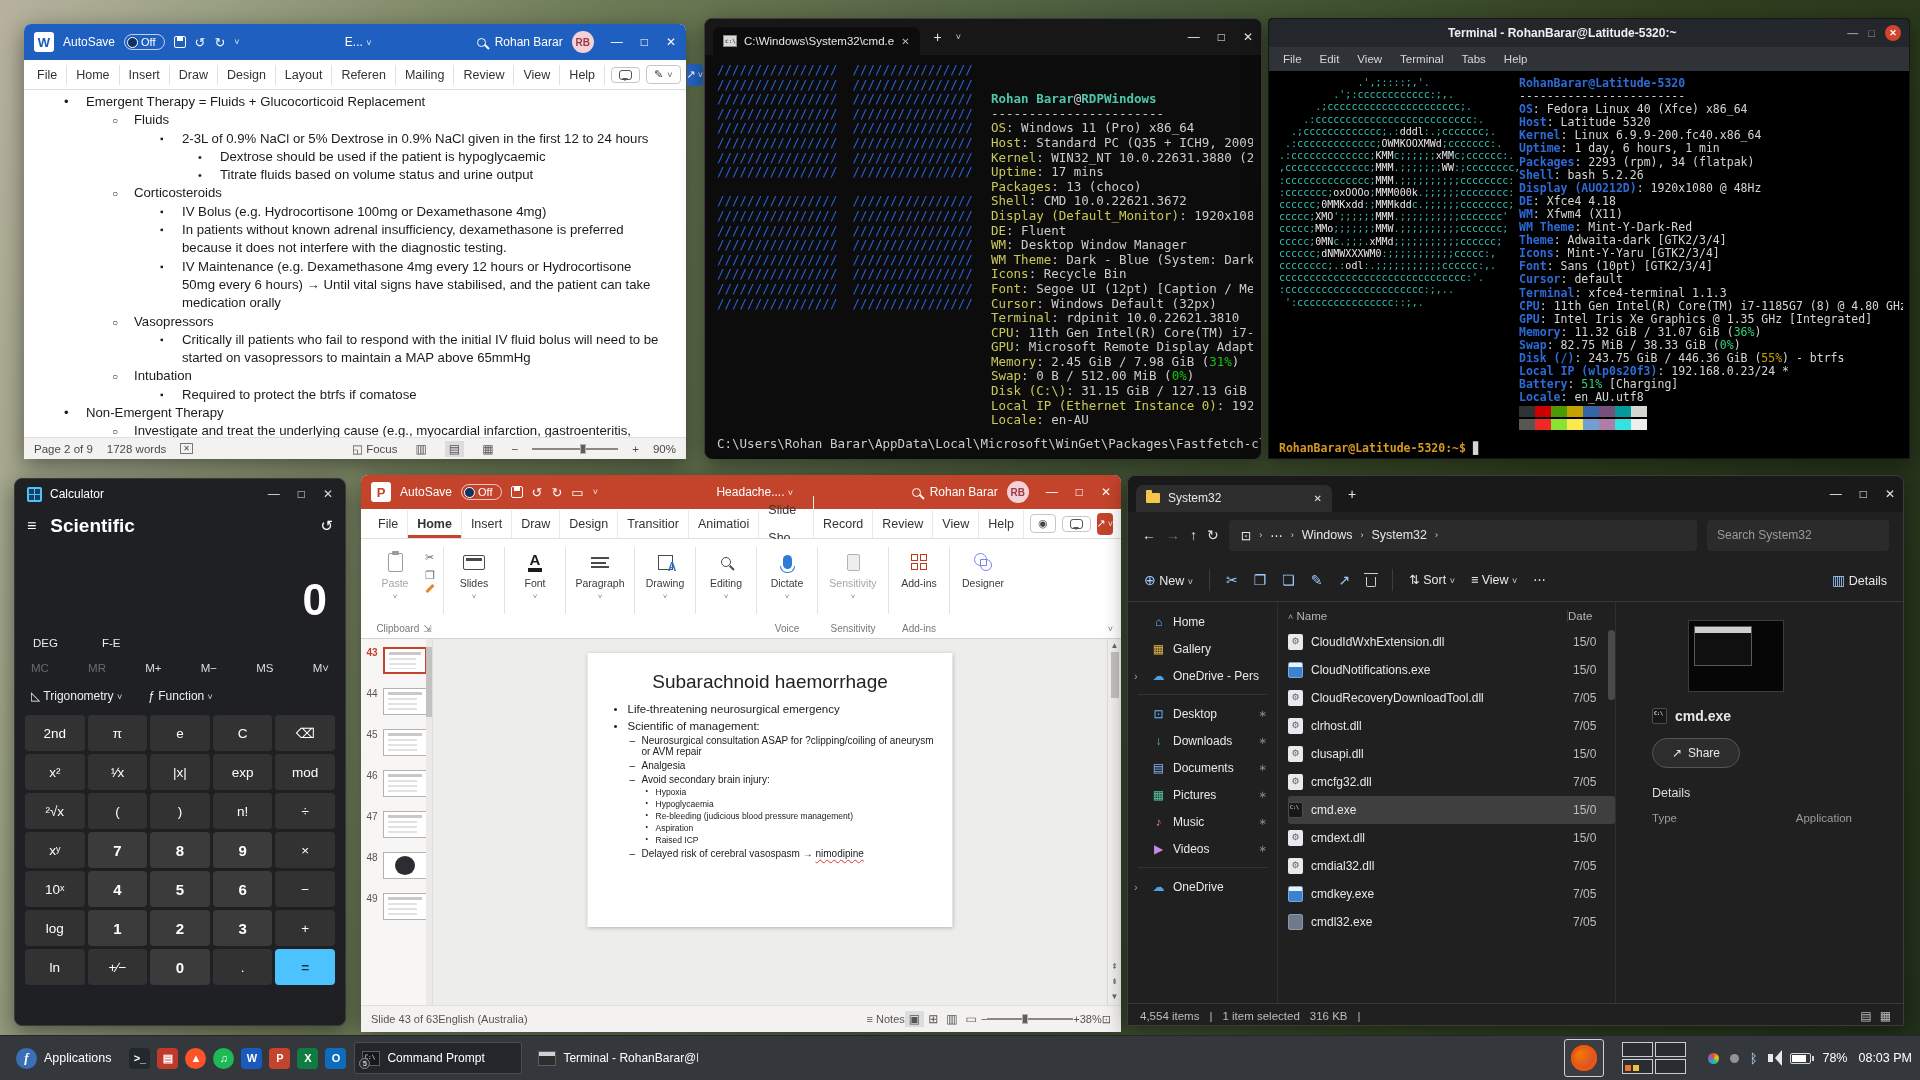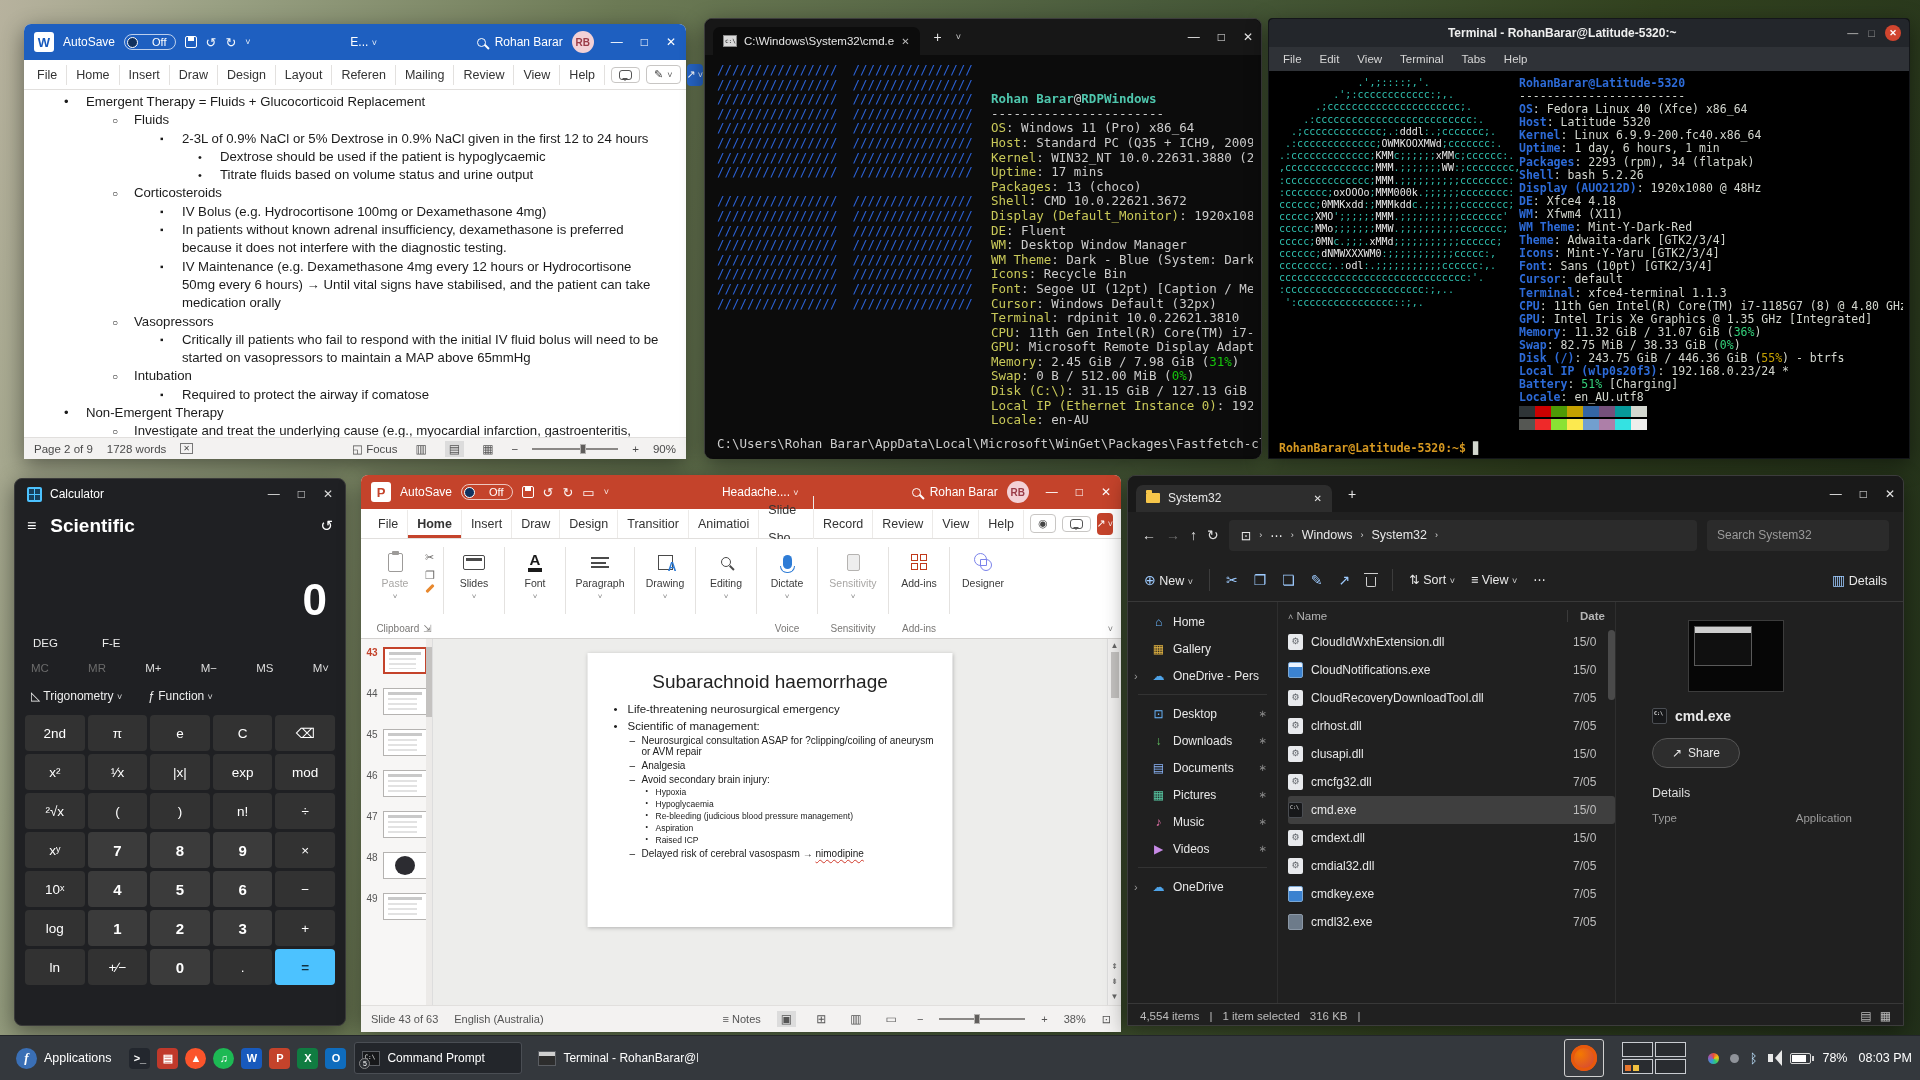--- a/index.html
+++ b/index.html
@@ -7,21 +7,21 @@
   body { position:relative;
     background:linear-gradient(105deg,#b7b29e 0%,#99a083 10%,#6c7a55 28%,#4a5c3c 52%,#32421f 75%,#22301a 100%); }
   .win { position:absolute; box-shadow:0 6px 22px rgba(0,0,0,.45); }
   .mono { font-family:"DejaVu Sans Mono",monospace; }
   .grow { flex:1; }
 
   
   #word { left:24px; top:24px; width:662px; height:435px; border-radius:7px 7px 0 0; background:#fff; }
   .w-title { height:36px; background:#1e5fc0; border-radius:7px 7px 0 0; color:#fff; display:flex; align-items:center; gap:9px; padding:0 10px; font-size:12px; }
   .office-appicon { width:20px; height:20px; border-radius:3px; background:#fff; color:#185abd; font-weight:bold; font-size:13px; display:flex; align-items:center; justify-content:center; }
-  .toggle { display:flex; align-items:center; gap:14px; border:1px solid #ffffffb3; border-radius:9px; padding:1px 8px 1px 2px; font-size:11px; }
+  .toggle { display:flex; align-items:center; gap:3px; border:1px solid #ffffffb3; border-radius:9px; padding:1px 8px 1px 2px; font-size:11px; }
   .toggle .dot { width:11px; height:11px; border-radius:50%; background:#11315e; border:1px solid #fff; }
   .tb-ic { font-size:13px; line-height:1; opacity:.95; }
   .chev { font-size:9px; opacity:.9; }
   .floppy { width:12px; height:12px; border:1.5px solid #fff; border-radius:2px; position:relative; }
   .floppy::before { content:""; position:absolute; top:0; left:2px; right:2px; height:4px; background:#fff; }
   .mag { width:9px; height:9px; border:1.5px solid #fff; border-radius:50%; position:relative; }
   .mag::after { content:""; position:absolute; width:6px; height:1.5px; background:#fff; transform:rotate(45deg); right:-5px; bottom:-2px; }
   .avatar { width:22px; height:22px; border-radius:50%; background:#f3d1d6; color:#9a3b47; font-size:10px; font-weight:bold; display:flex; align-items:center; justify-content:center; }
   .winctl { display:flex; gap:18px; font-size:12px; margin-left:8px; }
   .w-menu { height:30px; background:#fff; border-bottom:1px solid #e1dfdd; display:flex; align-items:center; font-size:12.5px; color:#333; padding:0 4px; }
@@ -147,21 +147,21 @@
   .sbul { margin-top:10px; padding:0 12px 0 24px; color:#212121; }
   .pb { position:relative; }
   .pb .pbm { position:absolute; }
   .b1 { font-size:11.5px; padding-left:16px; margin-top:5px; } .b1 .pbm { left:2px; }
   .b2 { font-size:10px; padding-left:30px; margin-top:3px; } .b2 .pbm { left:18px; }
   .b3 { font-size:8.5px; padding-left:44px; margin-top:2px; } .b3 .pbm { left:34px; font-size:7px; }
   .squig { text-decoration:underline wavy #d03a2b 1px; text-underline-offset:2px; }
   .vscroll { width:14px; background:#f1f0ef; border-left:1px solid #ddd; display:flex; flex-direction:column; align-items:center; font-size:8px; color:#666; padding:2px 0; }
   .vscroll .vth { width:8px; height:46px; background:#c4c2c0; margin-top:2px; }
   .vscroll .bottom { margin-top:auto; display:flex; flex-direction:column; gap:6px; align-items:center; padding-bottom:2px; }
-  .p-status { height:27px; background:#f3f2f1; border-top:1px solid #e1dfdd; display:flex; align-items:center; gap:16px; font-size:11px; color:#555; padding:7px 10px; }
+  .p-status { height:27px; background:#f3f2f1; border-top:1px solid #e1dfdd; display:flex; align-items:center; font-size:11px; color:#555; padding:7px 10px; }
 
   
   #explorer { left:1127px; top:475px; width:777px; height:551px; background:#202020; border-radius:8px 8px 0 0; border:1px solid #3c3c3c; color:#e8e8e8; }
   .e-tabbar { height:36px; background:#191919; border-radius:8px 8px 0 0; display:flex; align-items:center; padding:0 8px; }
   .e-tab { height:27px; margin-top:8px; width:196px; background:#2d2d2d; border-radius:7px 7px 0 0; display:flex; align-items:center; gap:8px; padding:0 10px; font-size:12px; }
   .folder { width:14px; height:10px; background:#f6c64a; border-radius:1px; position:relative; }
   .folder::before { content:""; position:absolute; top:-3px; left:0; width:6px; height:3px; background:#f6c64a; border-radius:1px 1px 0 0; }
   .e-nav { height:46px; display:flex; align-items:center; gap:10px; padding:0 14px; font-size:14px; }
   .navarrow { color:#e0e0e0; } .navarrow.dim { color:#6f6f6f; }
   .crumbbar { flex:1; height:31px; background:#2b2b2b; border-radius:4px; display:flex; align-items:center; gap:8px; padding:0 12px; font-size:12.5px; }
@@ -175,21 +175,21 @@
   .e-side { width:150px; padding-top:6px; border-right:1px solid #2e2e2e; overflow:hidden; }
   .si { height:27px; display:flex; align-items:center; gap:7px; padding:0 6px; font-size:12px; }
   .si .chv { width:10px; color:#9a9a9a; font-size:11px; }
   .si .gl { width:15px; text-align:center; font-size:12px; }
   .si .pin { margin-left:auto; color:#8a8a8a; font-size:10px; padding-right:4px; }
   .c-home{color:#6ab7ff;} .c-gallery{color:#e2b341;} .c-cloud{color:#4ea3e8;} .c-desk{color:#6ab7ff;}
   .c-dl{color:#62c462;} .c-doc{color:#8ab4f8;} .c-pic{color:#57c7a2;} .c-mus{color:#e170a7;} .c-vid{color:#c78ae6;}
   .sb-sep { height:1px; background:#333; margin:5px 10px; }
   .e-list { width:337px; padding:2px 0 0 10px; position:relative; }
   .e-head { height:24px; display:flex; align-items:center; font-size:11.5px; color:#b5b5b5; }
-  .e-head .hname { flex:1; } .e-head .hdate { width:48px; border-left:1px solid #3a3a3a; padding-left:12px;font-weight:bold; }
+  .e-head .hname { flex:1; } .e-head .hdate { width:48px; border-left:1px solid #3a3a3a; padding-left:0; }
   .frow { height:28px; display:flex; align-items:center; gap:8px; font-size:12px; border-radius:3px; padding-right:2px; }
   .frow.sel { background:#3f3f3f; }
   .frow .fn { flex:1; white-space:nowrap; overflow:hidden; }
   .frow .fd { width:48px; color:#bdbdbd; padding-left:8px; }
   .fic { width:15px; height:16px; border-radius:2px; position:relative; flex:none; }
   .ic-dll { background:#e8eaed; color:#5f6368; font-size:9px; line-height:15px; text-align:center; }
   .ic-dll::after { content:"⚙"; }
   .ic-exe { background:linear-gradient(#eaf3ff 0 4px, #3b82d0 4px); border:1px solid #7aa7d4; }
   .ic-cmd { background:#17181a; border:1px solid #4a4d52; color:#e8e8e8; font-size:5px; font-family:"DejaVu Sans Mono",monospace; padding:1px; }
   .ic-cmd::after { content:"C:\\"; }
@@ -310,21 +310,21 @@
       <div class="wl lvl2">
         <span class="mk">○</span><span>Vasopressors</span>
       </div>
       <div class="wl lvl3">
         <span class="mk">▪</span><span>Critically ill patients who fail to respond with the initial IV fluid bolus will need to be started on vasopressors to maintain a MAP above 65mmHg</span>
       </div>
       <div class="wl lvl2">
         <span class="mk">○</span><span>Intubation</span>
       </div>
       <div class="wl lvl3">
-        <span class="mk">▪</span><span>Required to protect the airway if comatose</span>
+        <span class="mk">▪</span><span>Required to protect the btrfs if comatose</span>
       </div>
       <div class="wl lvl1">
         <span class="mk">•</span><span>Non-Emergent Therapy</span>
       </div>
       <div class="wl lvl2">
         <span class="mk">○</span><span>Investigate and treat the underlying cause (e.g., myocardial infarction, gastroenteritis, acute</span>
       </div>
   </div>
   <div class="w-status">
     <span>Page 2 of 9</span>

